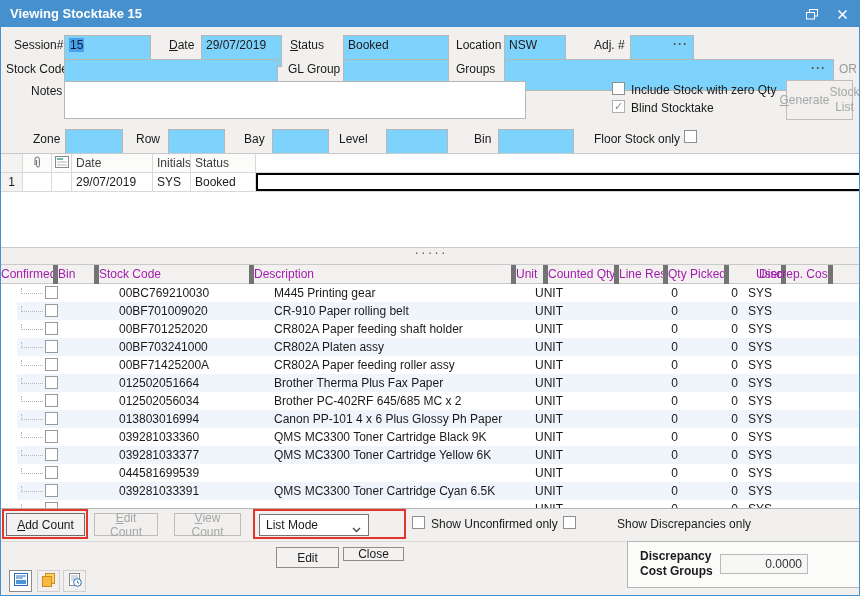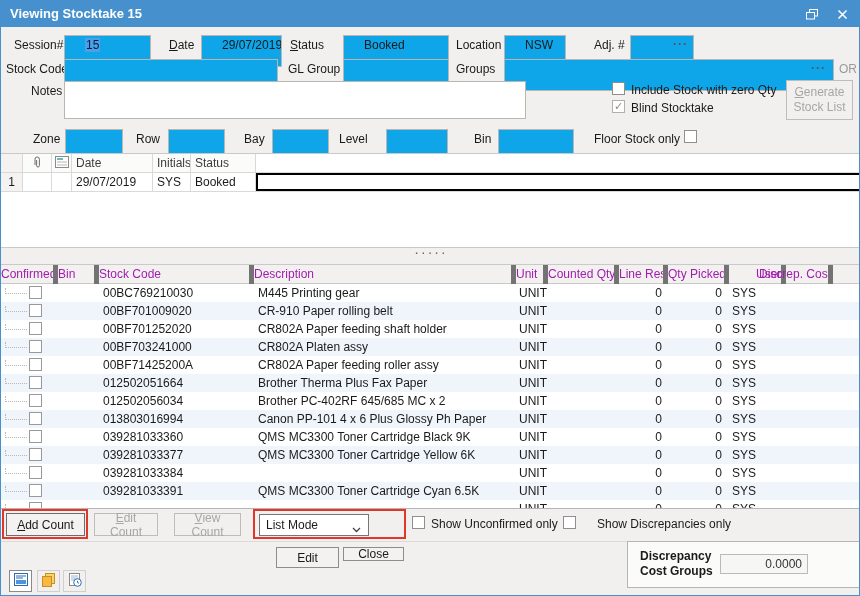--- a/index.html
+++ b/index.html
@@ -4,53 +4,53 @@
 <style>
   html,body{margin:0;padding:0;background:#d8d8d8;font-family:"Liberation Sans",sans-serif;}
   #win{position:relative;width:860px;height:596px;background:#f1f0ee;border:1px solid #4690cd;
        box-sizing:border-box;overflow:hidden;font-size:12px;color:#1a1a1a;}
   
   .titlebar{position:absolute;left:0;top:0;width:100%;height:26px;background:#4690cd;}
   .title{position:absolute;left:9px;top:5px;color:#fff;font-weight:bold;font-size:13px;}
   .tb-btn{position:absolute;top:4px;width:22px;height:18px;display:flex;align-items:center;justify-content:center;cursor:pointer;}
   
   .lbl{position:absolute;white-space:nowrap;color:#1a1a1a;}
-  .fld{position:absolute;height:32px;background:#0ea5e9;border:1px solid #bab7b3;box-sizing:border-box;
-       padding:2px 20px;white-space:nowrap;overflow:hidden;}
+  .fld{position:absolute;height:32px;background:#7dd3fc;border:1px solid #bab7b3;box-sizing:border-box;
+       padding:2px 4px;white-space:nowrap;overflow:hidden;}
   .fld .sel{background:#4aa0e9;color:#041f3a;padding:0 1px;}
   .ell{position:absolute;color:#555;letter-spacing:1px;font-weight:bold;cursor:pointer;}
   .gray{color:#9a9a9a;}
   .cb{position:absolute;width:13px;height:13px;background:#fff;border:1px solid #8f8f8f;box-sizing:border-box;
       display:flex;align-items:center;justify-content:center;cursor:pointer;}
   .cb .mark{font-size:11px;line-height:11px;color:#2b2b2b;}
   .cb.dis{border-color:#b0b0b0;}
   .cb.dis .mark{color:#8a8a8a;}
   .notes{position:absolute;background:#fff;border:1px solid #bab7b3;box-sizing:border-box;}
   .btn{position:absolute;box-sizing:border-box;background:#f3f2f1;border:1px solid #8f8d8a;
        font-family:"Liberation Sans",sans-serif;font-size:12px;color:#1a1a1a;cursor:pointer;
        display:flex;align-items:center;justify-content:center;}
   .btn.dis{border-color:#bfbdbb;color:#a6a6a6;background:#f1f0ee;}
-  .gen{flex-direction:column;line-height:15px;}
+  .gen{flex-direction:row;line-height:15px;}
   
   .midgrid{position:absolute;left:0;top:152px;width:860px;height:95px;background:#fff;
            border-top:1px solid #c9c9c9;border-bottom:1px solid #c9c9c9;box-sizing:border-box;}
   .mgrow{position:relative;height:18px;border-bottom:1px solid #d9d9d9;}
   .mgcell{position:absolute;top:0;height:18px;box-sizing:border-box;border-right:1px solid #d9d9d9;
           padding:2px 4px;white-space:nowrap;overflow:hidden;}
   .mgh{color:#3c3c3c;background:#fbfbfa;}
   .rowhead{background:#f4f3f2;text-align:center;padding:2px 0;}
   .splitter{position:absolute;left:0;top:247px;width:860px;height:16px;background:#f1f0ee;cursor:row-resize;}
   .dots{position:absolute;left:0;top:-4px;width:100%;text-align:center;color:#666;font-size:14px;letter-spacing:2px;}
   .maingrid{position:absolute;left:0;top:263px;width:860px;height:244px;background:#fff;
             border-top:1px solid #c9c9c9;box-sizing:border-box;overflow:hidden;}
   .gh{position:absolute;left:0;top:0;width:860px;height:19px;background:#f2f1f0;border-bottom:1px solid #c9c9c9;box-sizing:border-box;}
   .ghc{position:absolute;top:0;height:19px;box-sizing:border-box;border-right:5px solid #737373;
        padding:2px 0;color:#a21caf;white-space:nowrap;overflow:hidden;}
   .grid-rows{position:absolute;left:0;top:19px;width:860px;height:225px;overflow:hidden;}
-  .grow{position:relative;height:18px;background:#fff;}
+  .grow{position:relative;height:18px;background:#fff;margin-left:16px;}
   .grow:nth-child(even){background:#f0f5fb;}
   .tree{position:absolute;left:4px;top:4px;width:21px;height:5px;
         border-left:1px dotted #b8b8b8;border-bottom:1px dotted #b8b8b8;}
   .rcb{position:absolute;left:28px;top:2px;width:13px;height:13px;background:#fff;border:1px solid #999;box-sizing:border-box;cursor:pointer;}
   .c-code{position:absolute;left:102px;top:2px;white-space:nowrap;}
   .c-desc{position:absolute;left:257px;top:2px;white-space:nowrap;}
   .c-unit{position:absolute;left:518px;top:2px;}
   .c-lr{position:absolute;left:618px;top:2px;width:43px;text-align:right;}
   .c-qp{position:absolute;left:667px;top:2px;width:54px;text-align:right;}
   .c-user{position:absolute;left:731px;top:2px;}
@@ -299,21 +299,21 @@
           <span class="c-code">039281033377</span>
           <span class="c-desc">QMS MC3300 Toner Cartridge Yellow 6K</span>
           <span class="c-unit">UNIT</span>
           <span class="c-lr">0</span>
           <span class="c-qp">0</span>
           <span class="c-user">SYS</span>
         </div>
       <div class="grow">
           <span class="tree"></span>
           <span class="rcb"></span>
-          <span class="c-code">039281033384</span>
+          <span class="c-code">044581699539</span>
           <span class="c-unit">UNIT</span>
           <span class="c-lr">0</span>
           <span class="c-qp">0</span>
           <span class="c-user">SYS</span>
         </div>
       <div class="grow">
           <span class="tree"></span>
           <span class="rcb"></span>
           <span class="c-code">039281033391</span>
           <span class="c-desc">QMS MC3300 Toner Cartridge Cyan 6.5K</span>
@@ -353,21 +353,21 @@
         </svg>
     </span>
   </div>
   <span class="cb" style="left:411px;top:515px">
       <span class="mark"></span>
     </span>
   <span class="lbl" style="left:430px;top:516px">Show Unconfirmed only</span>
   <span class="cb" style="left:562px;top:515px">
       <span class="mark"></span>
     </span>
-  <span class="lbl" style="left:596px;top:516px">Show Discrepancies only</span>
+  <span class="lbl" style="left:616px;top:516px">Show Discrepancies only</span>
 
   <div class="annot" style="left:1px;top:508px;width:86px;height:30px"></div>
   <div class="annot" style="left:252px;top:508px;width:153px;height:30px"></div>
 
   <div class="footer"></div>
   <button class="btn" style="left:275px;top:546px;width:63px;height:21px">Edit</button>
   <button class="btn" style="left:342px;top:546px;width:61px;height:14px">Close</button>
 
   <div class="dpanel">
     <div class="dlabel">

